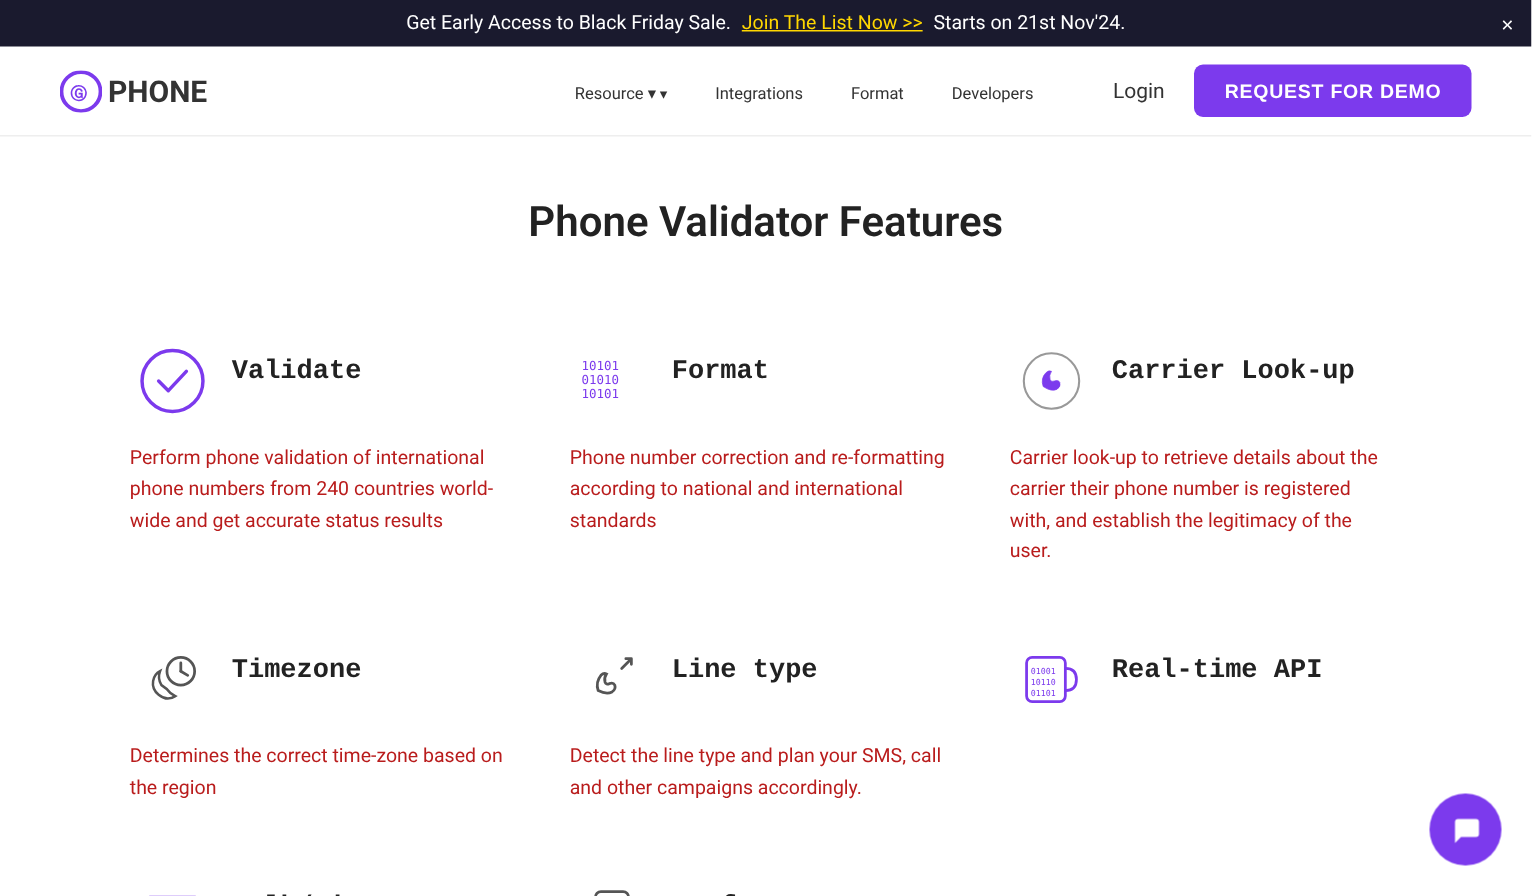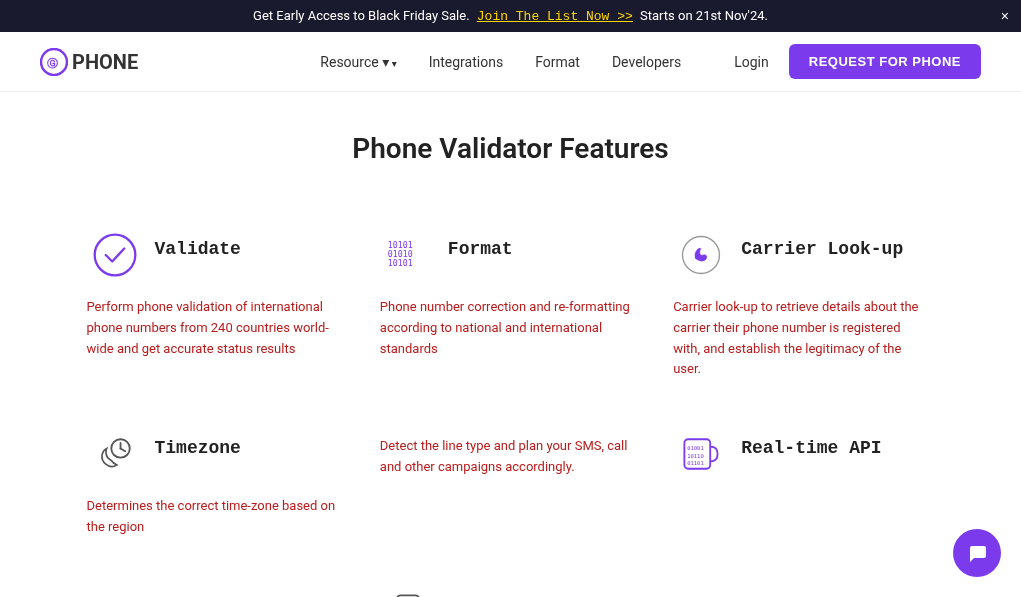--- a/index.html
+++ b/index.html
@@ -7,21 +7,21 @@
 
     
     .banner {
       background: #1a1a2e;
       color: #fff;
       text-align: center;
       padding: 8px 16px;
       font-size: 13px;
       position: relative;
     }
-    .banner a { color: #ffd700; text-decoration: underline; font-family: Liberation Mono, monospace; }
+    .banner a { color: #ffd700; text-decoration: underline; }
     .banner-close {
       position: absolute;
       right: 12px;
       top: 50%;
       transform: translateY(-50%);
       cursor: pointer;
       color: #fff;
       font-size: 14px;
       background: none;
       border: none;
@@ -53,21 +53,21 @@
     .nav-links {
       display: flex;
       align-items: center;
       gap: 32px;
       list-style: none;
       margin-right: 32px;
     }
     .nav-links a {
       text-decoration: none;
       color: #333;
-      font-size: 14px;
+      font-size: 11px;
     }
     .nav-links .has-arrow::after {
       content: ' ▾';
       font-size: 10px;
     }
     .nav-login {
       font-size: 14px;
       color: #333;
       text-decoration: none;
       margin-right: 20px;
@@ -179,21 +179,21 @@
     </svg>
     <span>PHONE</span>
   </a>
   <ul class="nav-links">
     <li><a href="#" class="has-arrow">Resource ▾</a></li>
     <li><a href="#">Integrations</a></li>
     <li><a href="#">Format</a></li>
     <li><a href="#">Developers</a></li>
   </ul>
   <a href="#" class="nav-login">Login</a>
-  <button class="btn-demo">REQUEST FOR PHONE</button>
+  <button class="btn-demo">REQUEST FOR DEMO</button>
 </nav>
 
 <div class="page-title-section">
   <h1>Phone Validator Features</h1>
 </div>
 
 <div class="features-grid">
 
   <div class="feature-item">
     <div class="feature-icon-row">
@@ -245,20 +245,29 @@
           <line x1="32" y1="20" x2="37" y2="23" stroke="#555" stroke-width="2" stroke-linecap="round"></line>
           <path d="M18 30 Q15 25 17 20 Q13 22 12 27 Q11 33 16 37 Q22 42 28 38 Q24 36 22 33Z" stroke="#555" stroke-width="1.8" fill="none"></path>
         </svg>
       </div>
       <h3 class="feature-title">Timezone</h3>
     </div>
     <p class="feature-desc">Determines the correct time-zone based on the region</p>
   </div>
 
   <div class="feature-item">
+    <div class="feature-icon-row">
+      <div class="feature-icon">
+        <svg viewBox="0 0 52 52" fill="none" xmlns="http://www.w3.org/2000/svg">
+          <path d="M16 34 Q14 28 18 23 Q20 21 22 22 Q20 25 21 28 Q22 30 24 29 Q27 28 28 30 Q29 33 26 35 Q22 37 16 34Z" stroke="#555" stroke-width="2" fill="none"></path>
+          <path d="M33 18 L40 11 M36 11 L40 11 L40 15" stroke="#555" stroke-width="2" stroke-linecap="round" stroke-linejoin="round"></path>
+        </svg>
+      </div>
+      <h3 class="feature-title">Line type</h3>
+    </div>
     <p class="feature-desc">Detect the line type and plan your SMS, call and other campaigns accordingly.</p>
   </div>
 
   <div class="feature-item">
     <div class="feature-icon-row">
       <div class="feature-icon">
         <svg viewBox="0 0 52 52" fill="none" xmlns="http://www.w3.org/2000/svg">
           <rect x="8" y="10" width="28" height="32" rx="4" stroke="#7c3aed" stroke-width="2"></rect>
           <text x="11" y="22" font-size="6" fill="#7c3aed" font-family="monospace">01001</text>
           <text x="11" y="30" font-size="6" fill="#7c3aed" font-family="monospace">10110</text>

